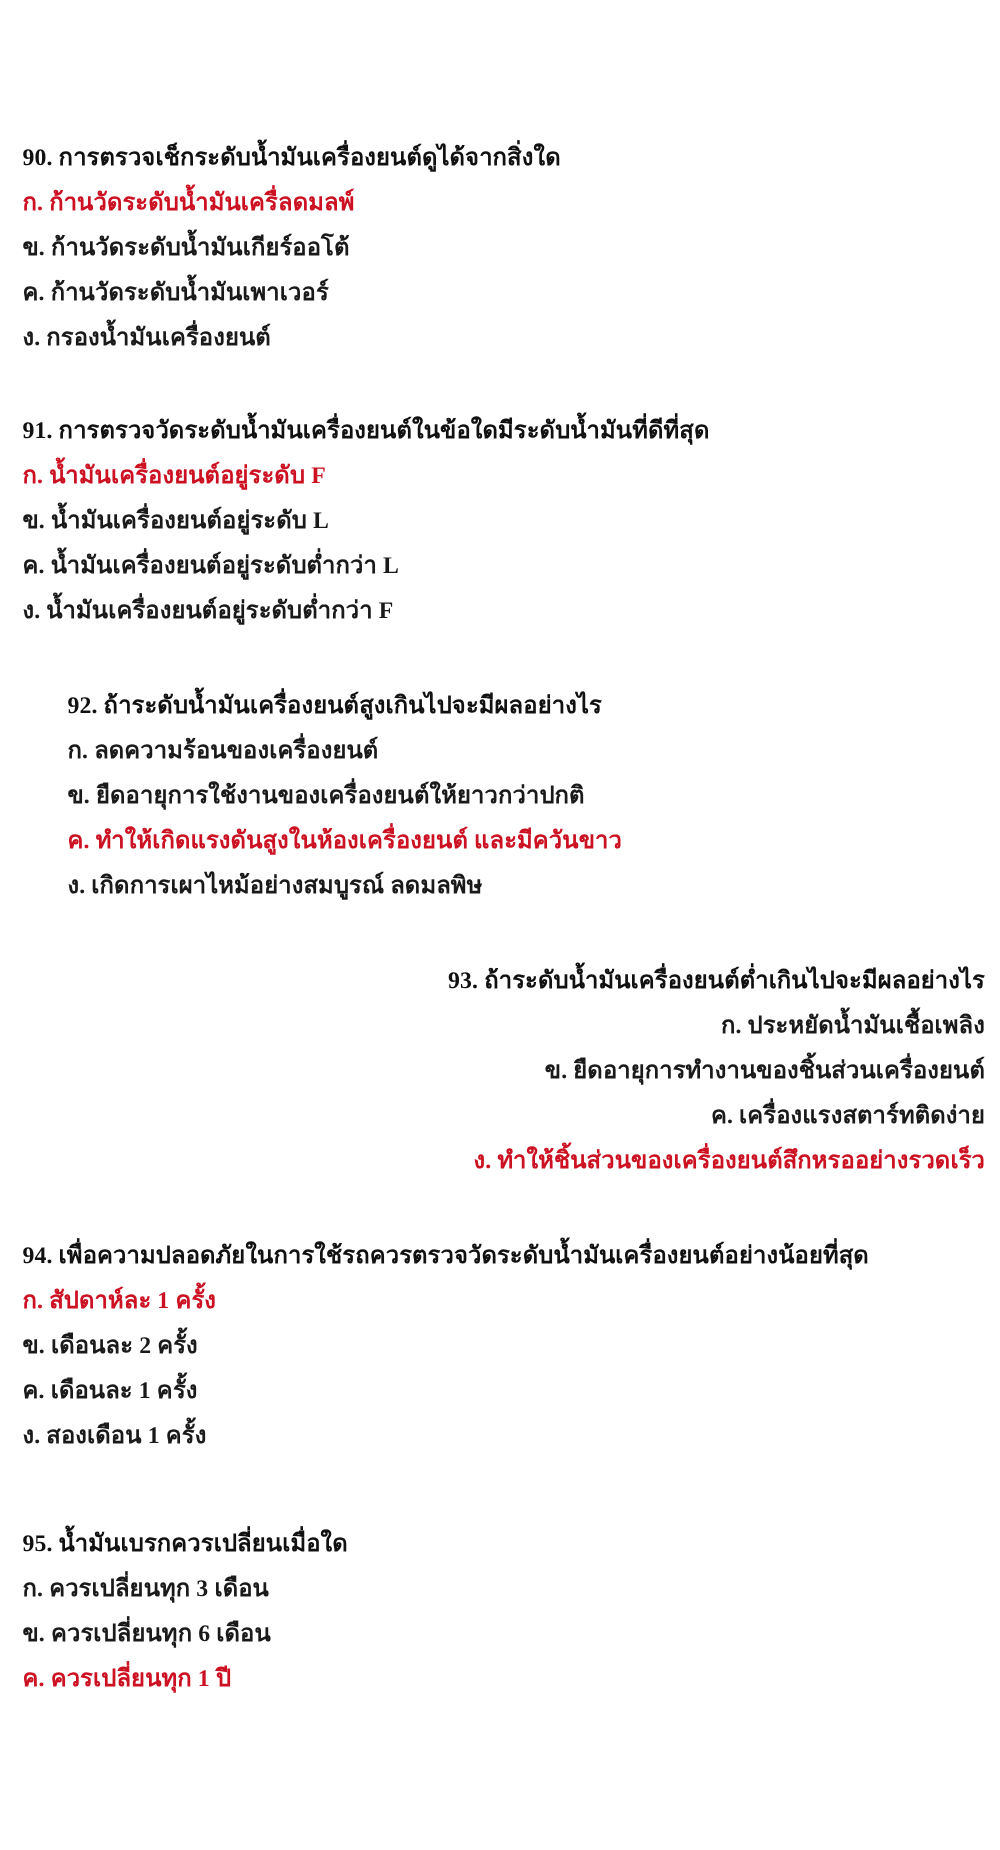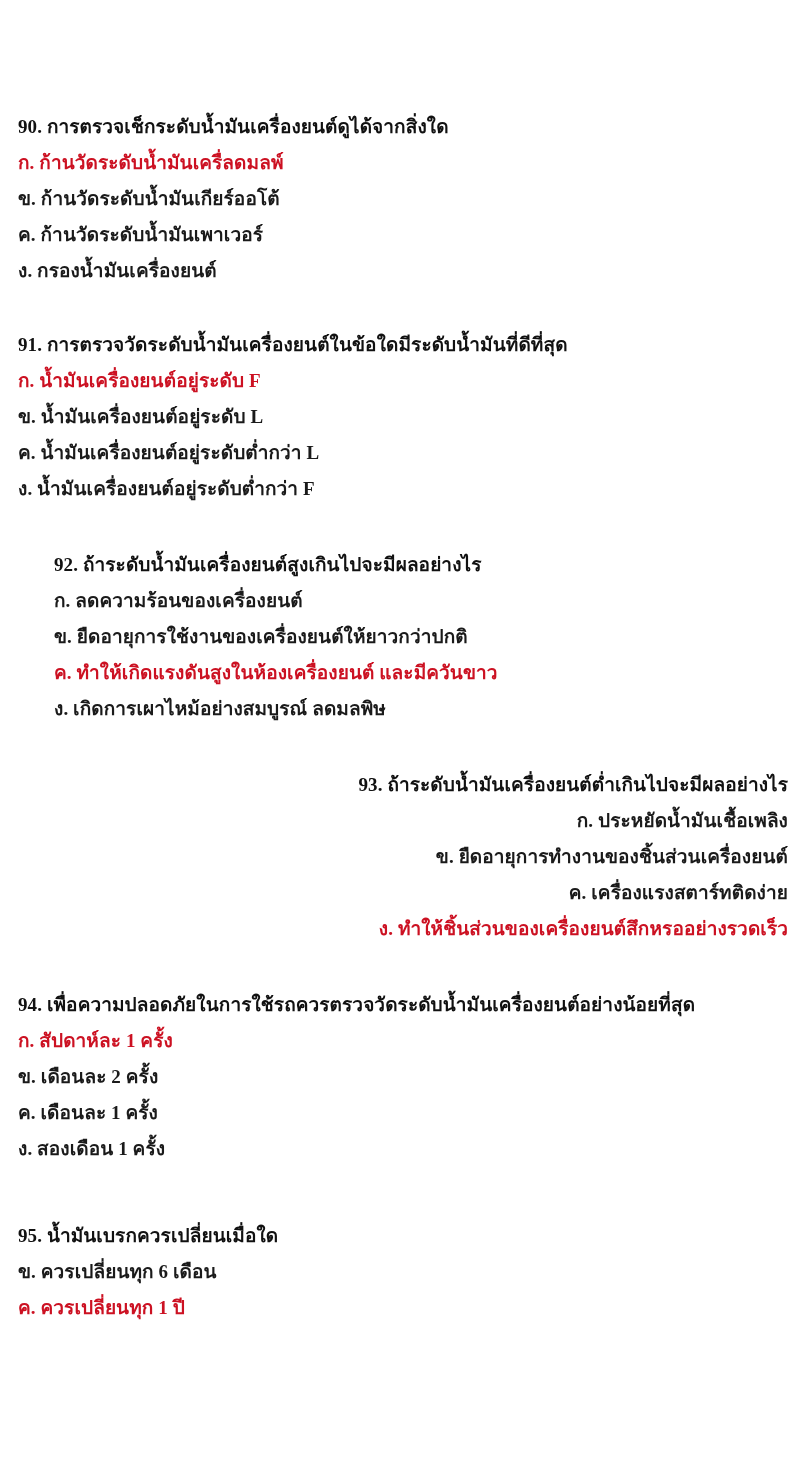--- a/index.html
+++ b/index.html
@@ -87,17 +87,18 @@
   <div class="q-block" style="top:975px;">
     <div class="line question">94. เพื่อความปลอดภัยในการใช้รถควรตรวจวัดระดับน้ำมันเครื่องยนต์อย่างน้อยที่สุด</div>
     <div class="line choice correct">ก. สัปดาห์ละ 1 ครั้ง</div>
     <div class="line choice">ข. เดือนละ 2 ครั้ง</div>
     <div class="line choice">ค. เดือนละ 1 ครั้ง</div>
     <div class="line choice">ง. สองเดือน 1 ครั้ง</div>
   </div>
 
   <div class="q-block" style="top:1195px;margin-top:11px;">
     <div class="line question">95. น้ำมันเบรกควรเปลี่ยนเมื่อใด</div>
+    <div class="line choice">ก. ควรเปลี่ยนทุก 3 เดือน</div>
     <div class="line choice">ข. ควรเปลี่ยนทุก 6 เดือน</div>
     <div class="line choice correct">ค. ควรเปลี่ยนทุก 1 ปี</div>
   </div>
 
 </div>
 
 </body></html>

